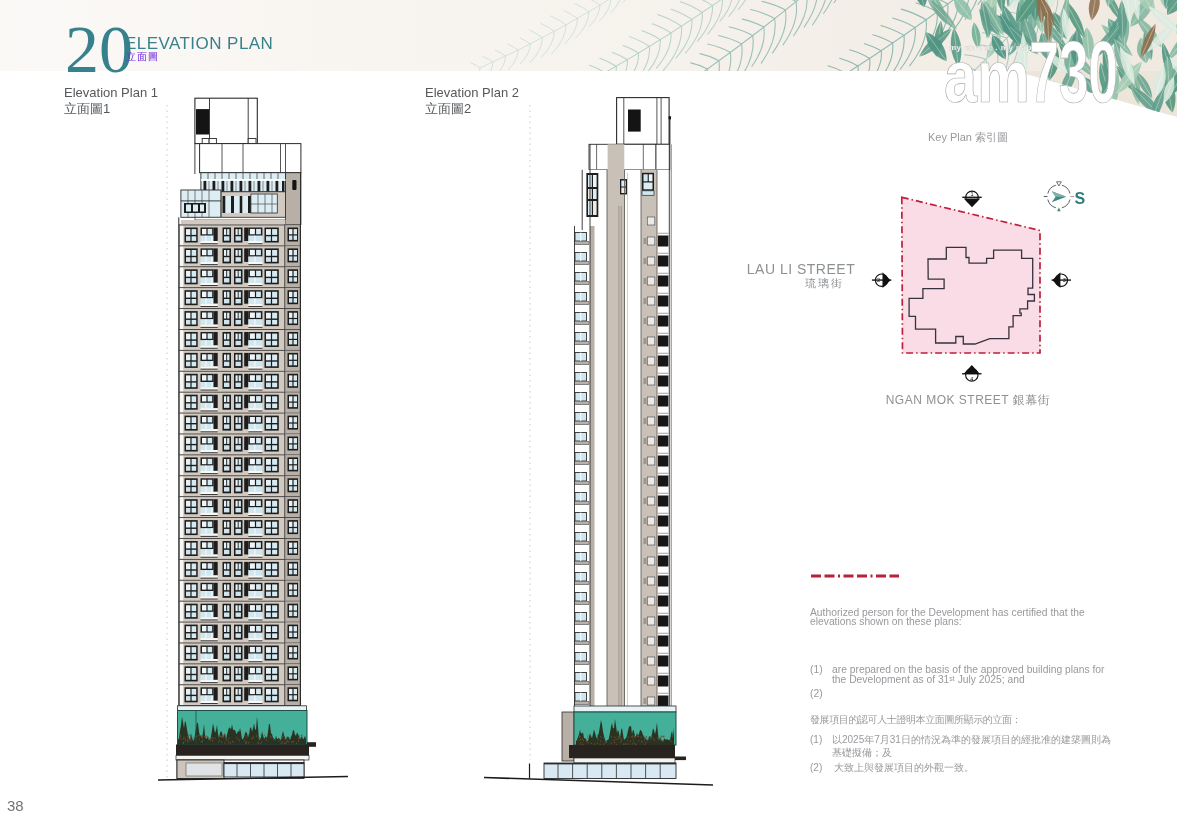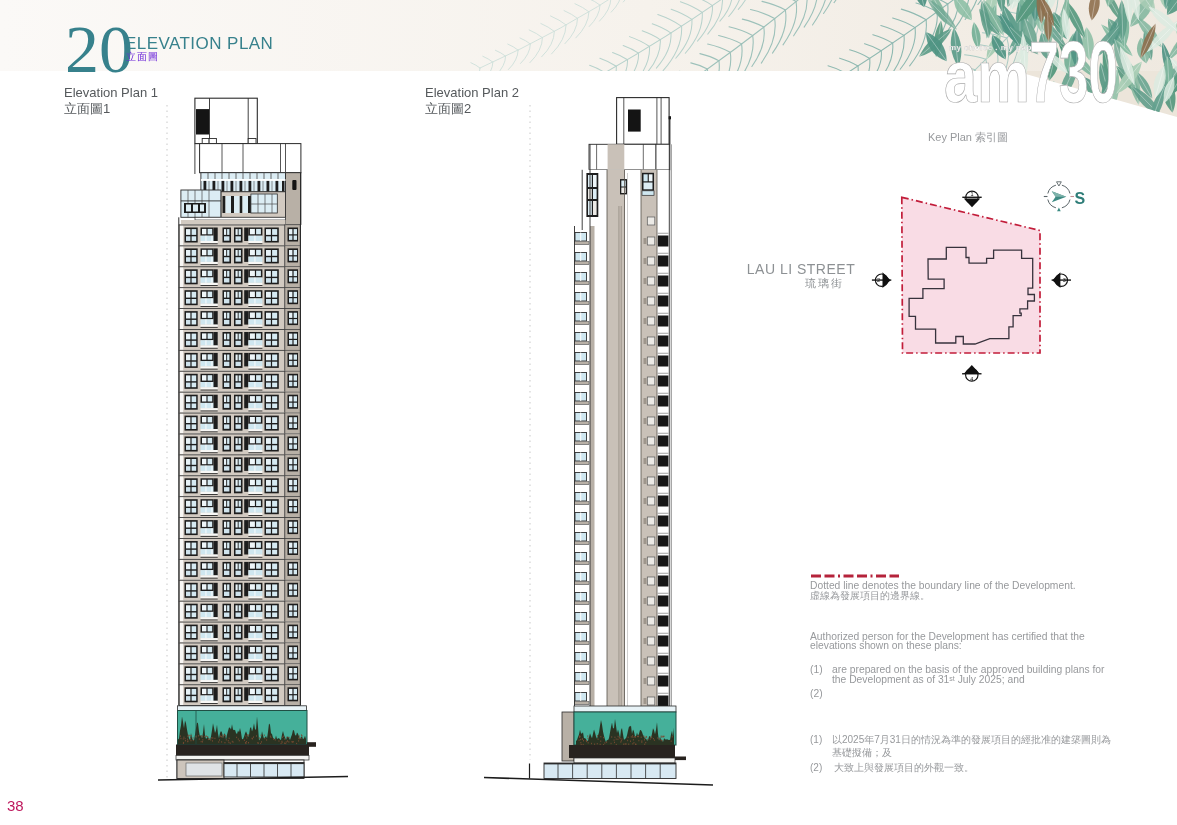--- a/index.html
+++ b/index.html
@@ -1317,45 +1317,46 @@
   <text x="1074.5" y="203.5" font-size="16" font-weight="bold" fill="#2e7d78" font-family="Liberation Sans">S</text>
 </svg>
 
 <div class="abs gray" style="left:868px;top:130px;width:200px;text-align:center;font-size:11px;">Key Plan 索引圖</div>
 
 
 <div class="abs" style="left:740px;top:261px;width:122px;text-align:center;font-size:14px;letter-spacing:0.5px;color:#8d9194;">LAU LI STREET</div>
 
 <div class="abs" style="left:740px;top:276px;width:104px;text-align:right;font-size:11px;letter-spacing:2px;color:#8d9194;">琉璃街</div>
 
+<div class="abs" style="left:848px;top:392px;width:240px;text-align:center;font-size:12px;letter-spacing:0.5px;color:#8d9194;">NGAN MOK STREET 銀幕街</div>
 
 <svg class="abs" style="left:810px;top:572px" width="90" height="8" viewBox="0 0 90 8">
   <line x1="1" y1="4" x2="89" y2="4" stroke="#b5233b" stroke-width="2.8" stroke-dasharray="10 3.5 10 3.5 2 3.5"></line>
 </svg>
 
-<div class="abs gray" style="left:810px;top:581px;font-size:10.3px;line-height:10px;">Dotted line denotes the boundary line of the Development.<br><span style="font-size:10px;">虛線為發展項目的邊界線。</span></div>
-
-<div class="abs gray" style="left:810px;top:632px;width:295px;font-size:10.3px;line-height:9.3px;">
+
+<div class="abs gray" style="left:810px;top:608px;width:295px;font-size:10.3px;line-height:9.3px;">
   Authorized person for the Development has certified that the elevations shown on these plans:
 </div>
 
 <div class="abs gray" style="left:810px;top:664.5px;width:310px;font-size:10.3px;line-height:9.3px;">
   <span style="position:absolute;left:0;">(1)</span>
       <span style="display:block;margin-left:22px;width:288px;">are prepared on the basis of the approved building plans for the Development as of 31<span style="font-size:7px;vertical-align:2px;">st</span> July 2025; and</span>
 </div>
 
 <div class="abs gray" style="left:810px;top:689px;width:310px;font-size:10.3px;line-height:9.3px;">
   <span style="position:absolute;left:0;">(2)</span>
 </div>
 
+<div class="abs gray" style="left:810px;top:713px;width:300px;font-size:10px;letter-spacing:-0.4px;">發展項目的認可人士證明本立面圖所顯示的立面：</div>
 
 <div class="abs gray" style="left:810px;top:733px;width:310px;font-size:10px;line-height:13px;">
   <span style="position:absolute;left:0;">(1)</span>
       <span style="display:block;margin-left:22px;">以2025年7月31日的情況為準的發展項目的經批准的建築圖則為基礎擬備；及</span>
 </div>
 
 <div class="abs gray" style="left:810px;top:761px;width:310px;font-size:10px;line-height:13px;">
   <span style="position:absolute;left:0;">(2)</span>
       <span style="display:block;margin-left:24px;">大致上與發展項目的外觀一致。</span>
 </div>
 
-<div class="abs" style="left:7px;top:797px;font-size:15px;color:#be185d;">38</div>
+<div class="abs" style="left:7px;top:797px;font-size:15px;color:#737373;">38</div>
 
 </div>
 </body></html>

